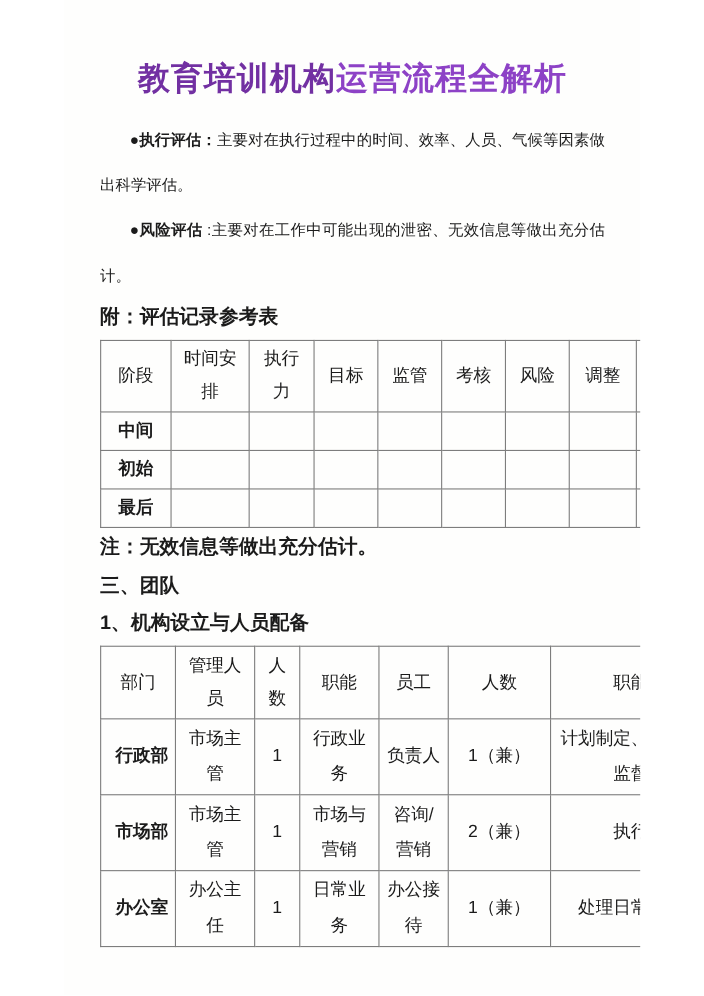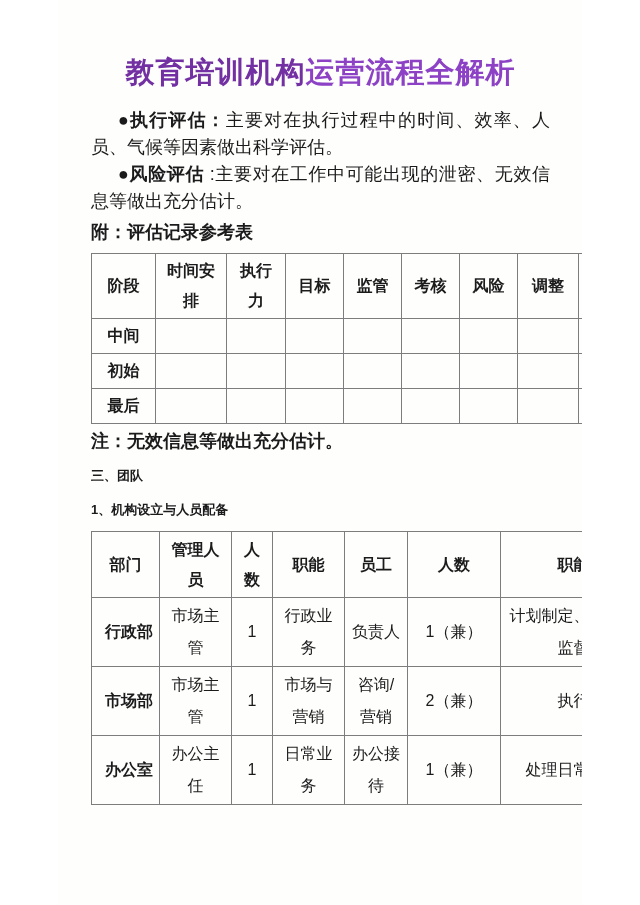--- a/index.html
+++ b/index.html
@@ -18,42 +18,42 @@
   .title {
     margin: 8px 0 0 0;
     font-size: 29px;
     line-height: 40px;
     font-weight: bold;
     text-align: center;
     letter-spacing: 1px;
   }
   .body-text {
     margin: 0;
-    font-size: 18px;
-    line-height: 27px;
+    font-size: 14px;
+    line-height: 41px;
     text-align: justify;
   }
   .para { text-indent: 27px; }
   .para .lead { font-weight: bold; }
   .first-para { margin-top: 15px; }
   .label-line { font-weight: bold; margin: 0; font-size: 18px; line-height: 35px; }
-  .heading-line { font-weight: bold; margin: 0; font-size: 13px; line-height: 34px; }
+  .heading-line { font-weight: bold; margin: 0; font-size: 18px; line-height: 34px; }
 
   table { border-collapse: collapse; table-layout: fixed; }
   th, td {
     border: 1px solid #7d7d7d;
     text-align: center;
     vertical-align: middle;
     padding: 2px 6px;
     font-size: 16px;
     line-height: 30px;
     overflow: hidden;
     word-break: break-all;
   }
-  th { font-weight: bold; }
+  th { font-weight: normal; }
 
   
   #eval-table { width: 575px; margin-top: 3px; }
   #eval-table thead tr { height: 63px; }
   #eval-table tbody tr { height: 34px; }
   #eval-table td.rowlabel { font-weight: bold; }
 
   
   #staff-table { width: 555px; margin-top: 4px; }
   #staff-table thead tr { height: 66px; }

